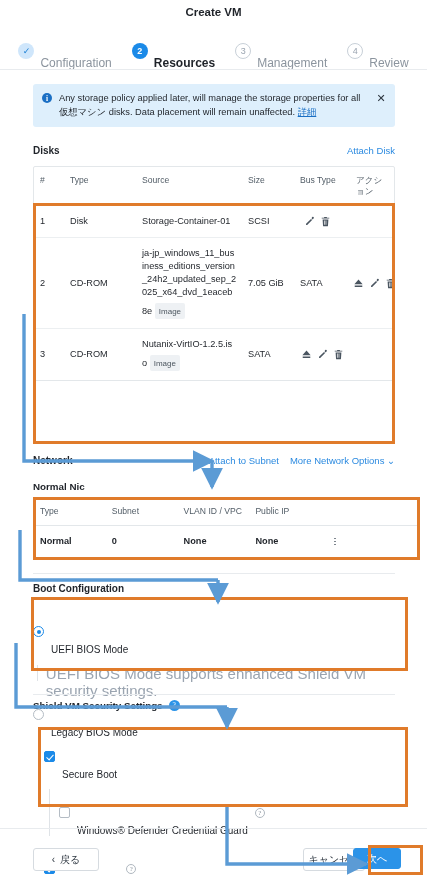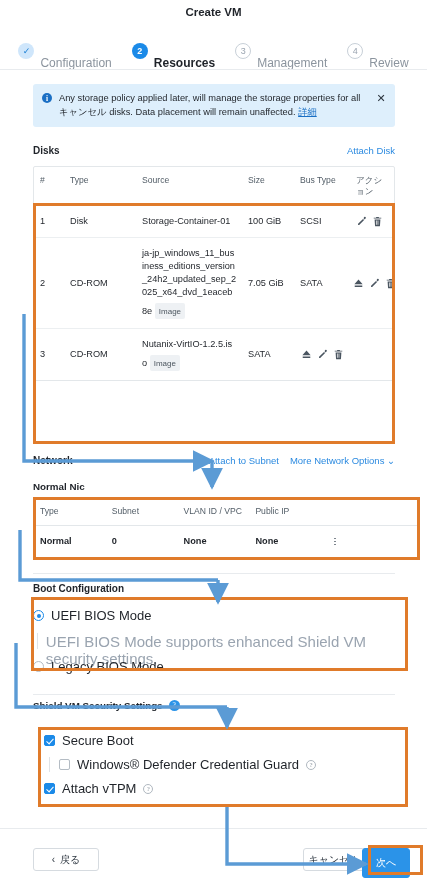--- a/index.html
+++ b/index.html
@@ -102,21 +102,21 @@
   .radio { width:11px; height:11px; border-radius:50%; border:1px solid #b4bcc4; background:#fff;
            position:relative; flex:0 0 auto; cursor:pointer; }
   .radio.on { border:1px solid #1b8ae8; }
   .radio.on::after { content:""; position:absolute; left:2.5px; top:2.5px; width:4px; height:4px;
                      border-radius:50%; background:#1b8ae8; }
   .cbx { width:11px; height:11px; border-radius:2px; border:1px solid #b4bcc4; background:#fff;
          position:relative; flex:0 0 auto; cursor:pointer; }
   .cbx.on { background:#1b8ae8; border-color:#1b8ae8; }
   .cbx.on::after { content:""; position:absolute; left:3.2px; top:1px; width:3px; height:6px;
                    border:solid #fff; border-width:0 1.6px 1.6px 0; transform:rotate(42deg); }
-  .opt-label { font-size:13px; color:#1f2329; }
+  .opt-label { font-size:10px; color:#1f2329;margin-top:36px; }
   .opt-help {
     width:10px; height:10px; border-radius:50%; border:1px solid #b0b8c0; color:#8b949e;
     font-size:7px; line-height:9px; text-align:center; display:inline-block; cursor:pointer;
     font-family:"Liberation Serif", serif;
   }
   .hint { font-size:15px; color:#9aa4b0; }
   .hint-bar { width:1px; align-self:stretch; background:#dfe3e7; margin-right:8px; }
 
   .divider { position:absolute; height:1px; background:#e8ebee; left:33px; width:362px; }
 
@@ -162,21 +162,21 @@
     </div>
     <div class="step">
       <span class="step-circle todo">4</span>
       <span class="step-label">Review</span>
     </div>
   </div>
   <div class="stepper-rule"></div>
 
   <div class="banner">
     <span class="banner-icon">i</span>
-    <div class="banner-text"><span>Any storage policy applied later, will manage the storage properties for all キャンセル disks. Data placement will remain unaffected. </span><span class="banner-link">詳細</span></div>
+    <div class="banner-text"><span>Any storage policy applied later, will manage the storage properties for all 仮想マシン disks. Data placement will remain unaffected. </span><span class="banner-link">詳細</span></div>
     <span class="banner-close">✕</span>
   </div>
 
   <div class="sec-head" style="top:145px; left:33px; width:362px;">
     <span class="sec-title">Disks</span>
     <span class="sec-links">
       <span class="sec-link">Attach Disk</span>
     </span>
   </div>
 
@@ -187,21 +187,20 @@
       <div class="th disk-c2">Source</div>
       <div class="th disk-c3">Size</div>
       <div class="th disk-c4">Bus Type</div>
       <div class="th disk-c5">アクション</div>
     </div>
 
     <div class="tbl-row body" style="align-items:center;">
       <div class="td disk-c0">1</div>
       <div class="td disk-c1">Disk</div>
       <div class="td disk-c2" style="word-break:break-all;">Storage-Container-01</div>
-      <div class="td disk-c3">100 GiB</div>
       <div class="td disk-c4">SCSI</div>
       <div class="td disk-c5">
         <span class="acts">
           <span class="ico">
               <svg viewBox="0 0 16 16" fill="currentColor">
                 <path d="M11.9 1.6a1.4 1.4 0 0 1 2 2L12.6 5 11 3.4zM10.2 4.2 11.8 5.8 4.6 13H3v-1.6z"></path>
               </svg>
             </span>
           <span class="ico">
               <svg viewBox="0 0 16 16" fill="currentColor">
@@ -351,21 +350,21 @@
     </div>
   </div>
 
   <div class="divider" style="top:828px; left:0; width:427px;"></div>
 
   <div class="btn btn-ghost" style="top:848px; left:33px; width:66px; height:23px; gap:5px;">
     <span>‹</span>
     <span>戻る</span>
   </div>
   <div class="btn btn-ghost" style="top:848px; left:303px; width:62px; height:23px;">キャンセル</div>
-  <div class="btn btn-primary" style="top:848px; left:362px; width:48px; height:30px;">次へ</div>
+  <div class="btn btn-primary" style="top:848px; left:353px; width:48px; height:21px;">次へ</div>
 
   <div class="anno">
 
     <div class="obox" style="left:33px;  top:203px; width:362px; height:241px;"></div>
     <div class="obox" style="left:33px;  top:497px; width:387px; height:63px;"></div>
     <div class="obox" style="left:31px;  top:597px; width:377px; height:74px;"></div>
     <div class="obox" style="left:38px;  top:727px; width:370px; height:80px;"></div>
     <div class="obox" style="left:368px; top:845px; width:55px; height:30px;"></div>
 
     <svg class="ann-svg" viewBox="0 0 427 880">

